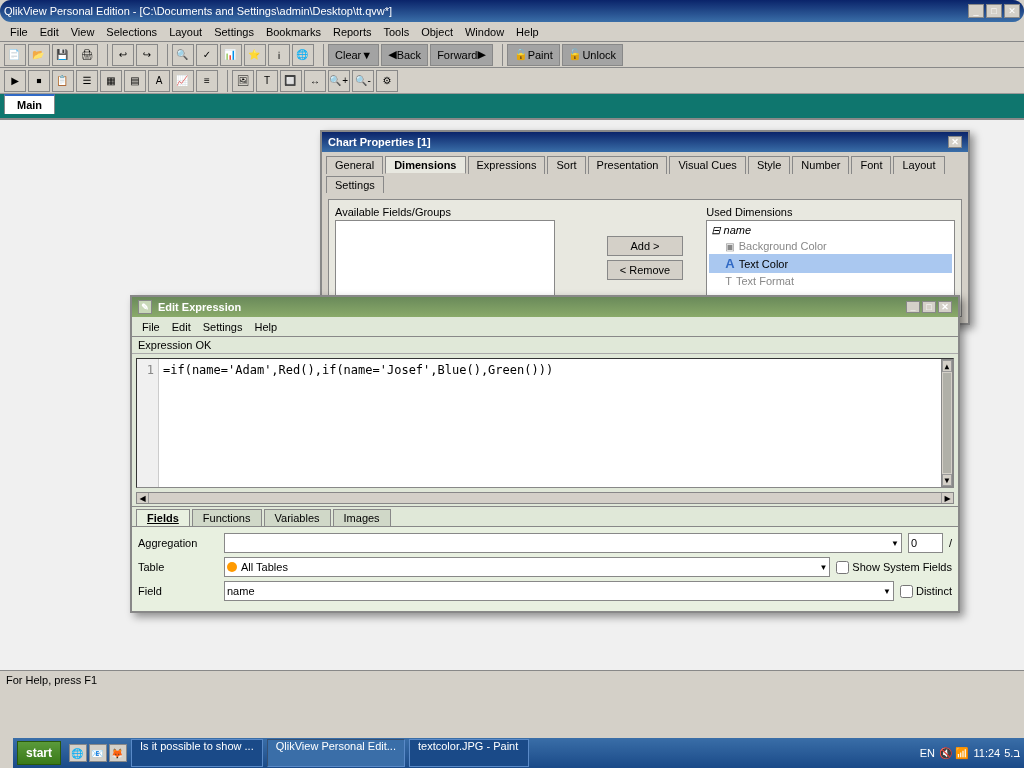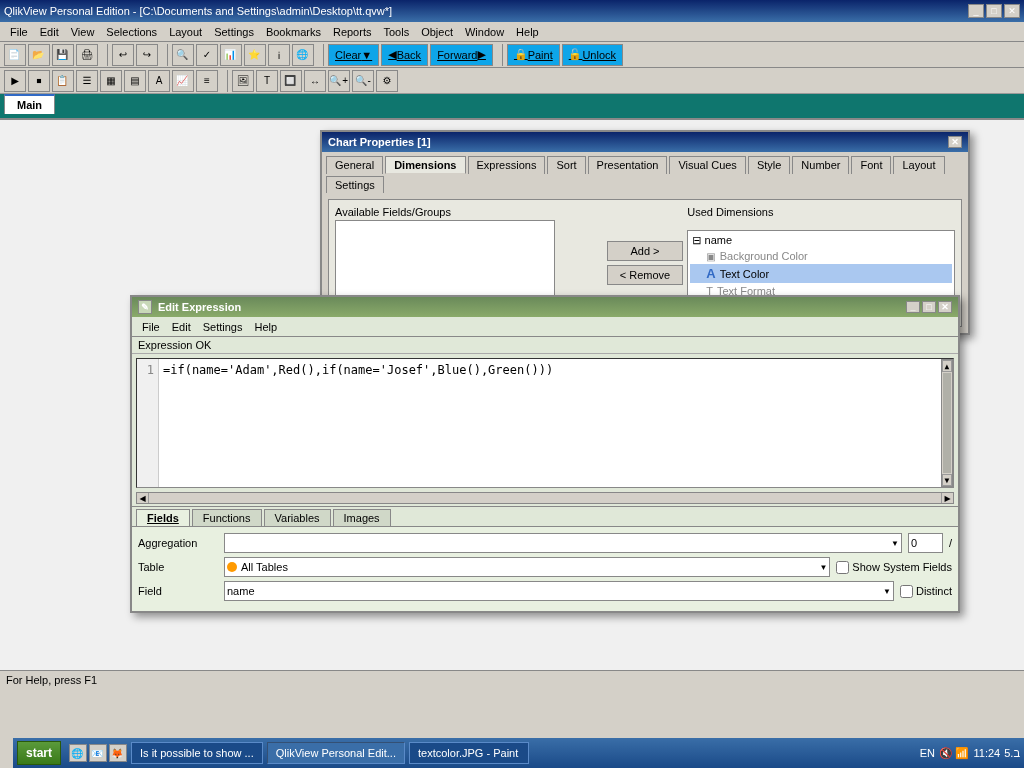--- a/index.html
+++ b/index.html
@@ -7,20 +7,21 @@
 
     
     .title-bar {
       background: linear-gradient(to bottom, #0a246a, #3a6ea8);
       color: white;
       height: 22px;
       display: flex;
       align-items: center;
       padding: 0 4px;
       justify-content: space-between;
+      border-radius: 11px;
     }
     .title-bar-buttons { display: flex; gap: 2px; }
     .title-bar-btn {
       width: 16px; height: 14px;
       background: #d4d0c8;
       border: 1px solid #888;
       font-size: 9px;
       display: flex; align-items: center; justify-content: center;
       cursor: pointer;
     }
@@ -63,26 +64,25 @@
       width: 22px; height: 22px;
       background: #d4d0c8;
       border: 1px solid #888;
       display: flex; align-items: center; justify-content: center;
       font-size: 10px;
       cursor: pointer;
     }
     .tb-sep { width: 6px; height: 22px; border-right: 1px solid #888; margin: 0 2px; }
     .tb-label-btn {
       height: 22px;
-      background: #0ea5e9;
+      background: #a3a3a3;
       border: 1px solid #888;
       display: flex; align-items: center; padding: 0 6px;
       font-size: 11px;
       cursor: pointer;
-      text-decoration: underline;
     }
 
     
     .tab-strip {
       background: #0f766e;
       height: 26px;
       display: flex;
       align-items: flex-start;
       padding: 0 4px;
       border-bottom: 2px solid #888;
@@ -162,21 +162,21 @@
     
     .dialog-content {
       background: #d4d0c8;
       padding: 6px;
     }
     .dialog-inner {
       background: #e8e8e0;
       border: 1px solid #888;
       padding: 6px;
       display: flex;
-      gap: 0;
+      gap: 19px;
     }
     .avail-fields { flex: 1; }
     .avail-fields label { font-size: 11px; display: block; margin-bottom: 2px; }
     .listbox {
       width: 220px; height: 90px;
       background: white;
       border: 1px solid #888;
       overflow-y: auto;
     }
     .middle-btns {
@@ -188,29 +188,29 @@
     }
     .dialog-btn {
       padding: 3px 12px;
       background: #d4d0c8;
       border: 1px solid #888;
       cursor: pointer;
       font-size: 11px;
       min-width: 70px;
     }
     .used-dims { flex: 1; }
-    .used-dims label { font-size: 11px; display: block; margin-bottom: 12px; }
+    .used-dims label { font-size: 11px; display: block; margin-bottom: 2px; }
     .used-tree {
       background: white;
       border: 1px solid #888;
       height: 90px;
       overflow-y: auto;
       padding: 2px;
     }
-    .tree-item { padding: 1px 2px; cursor: pointer; }
+    .tree-item { padding: 1px 2px; cursor: pointer; font-style: italic; }
     .tree-child {
       padding: 2px 16px;
       display: flex; align-items: center; gap: 4px;
       cursor: pointer;
     }
     .tree-child.highlighted { background: #aac8f0; }
     .tree-child span.icon-a { 
       color: #316ac5; font-weight: bold; font-size: 13px;
     }
     .tree-child span.icon-t { 
@@ -347,23 +347,23 @@
       font-size: 12px;
       cursor: pointer;
       height: 24px;
       display: flex;
       align-items: center;
     }
     .taskbar-item {
       background: #1a4a88;
       border: 1px solid #5a8ac8;
       color: white;
-      height: 22px;
+      height: 28px;
       padding: 0 8px;
-      display: flex; align-items: center;
+      display: flex; 
       font-size: 11px;
       cursor: pointer;
       min-width: 120px;
     }
     .taskbar-item.active { background: #3a6ea8; border: 1px inset #5a8ac8; }
     .taskbar-right {
       margin-left: auto;
       color: white;
       font-size: 11px;
       display: flex;

